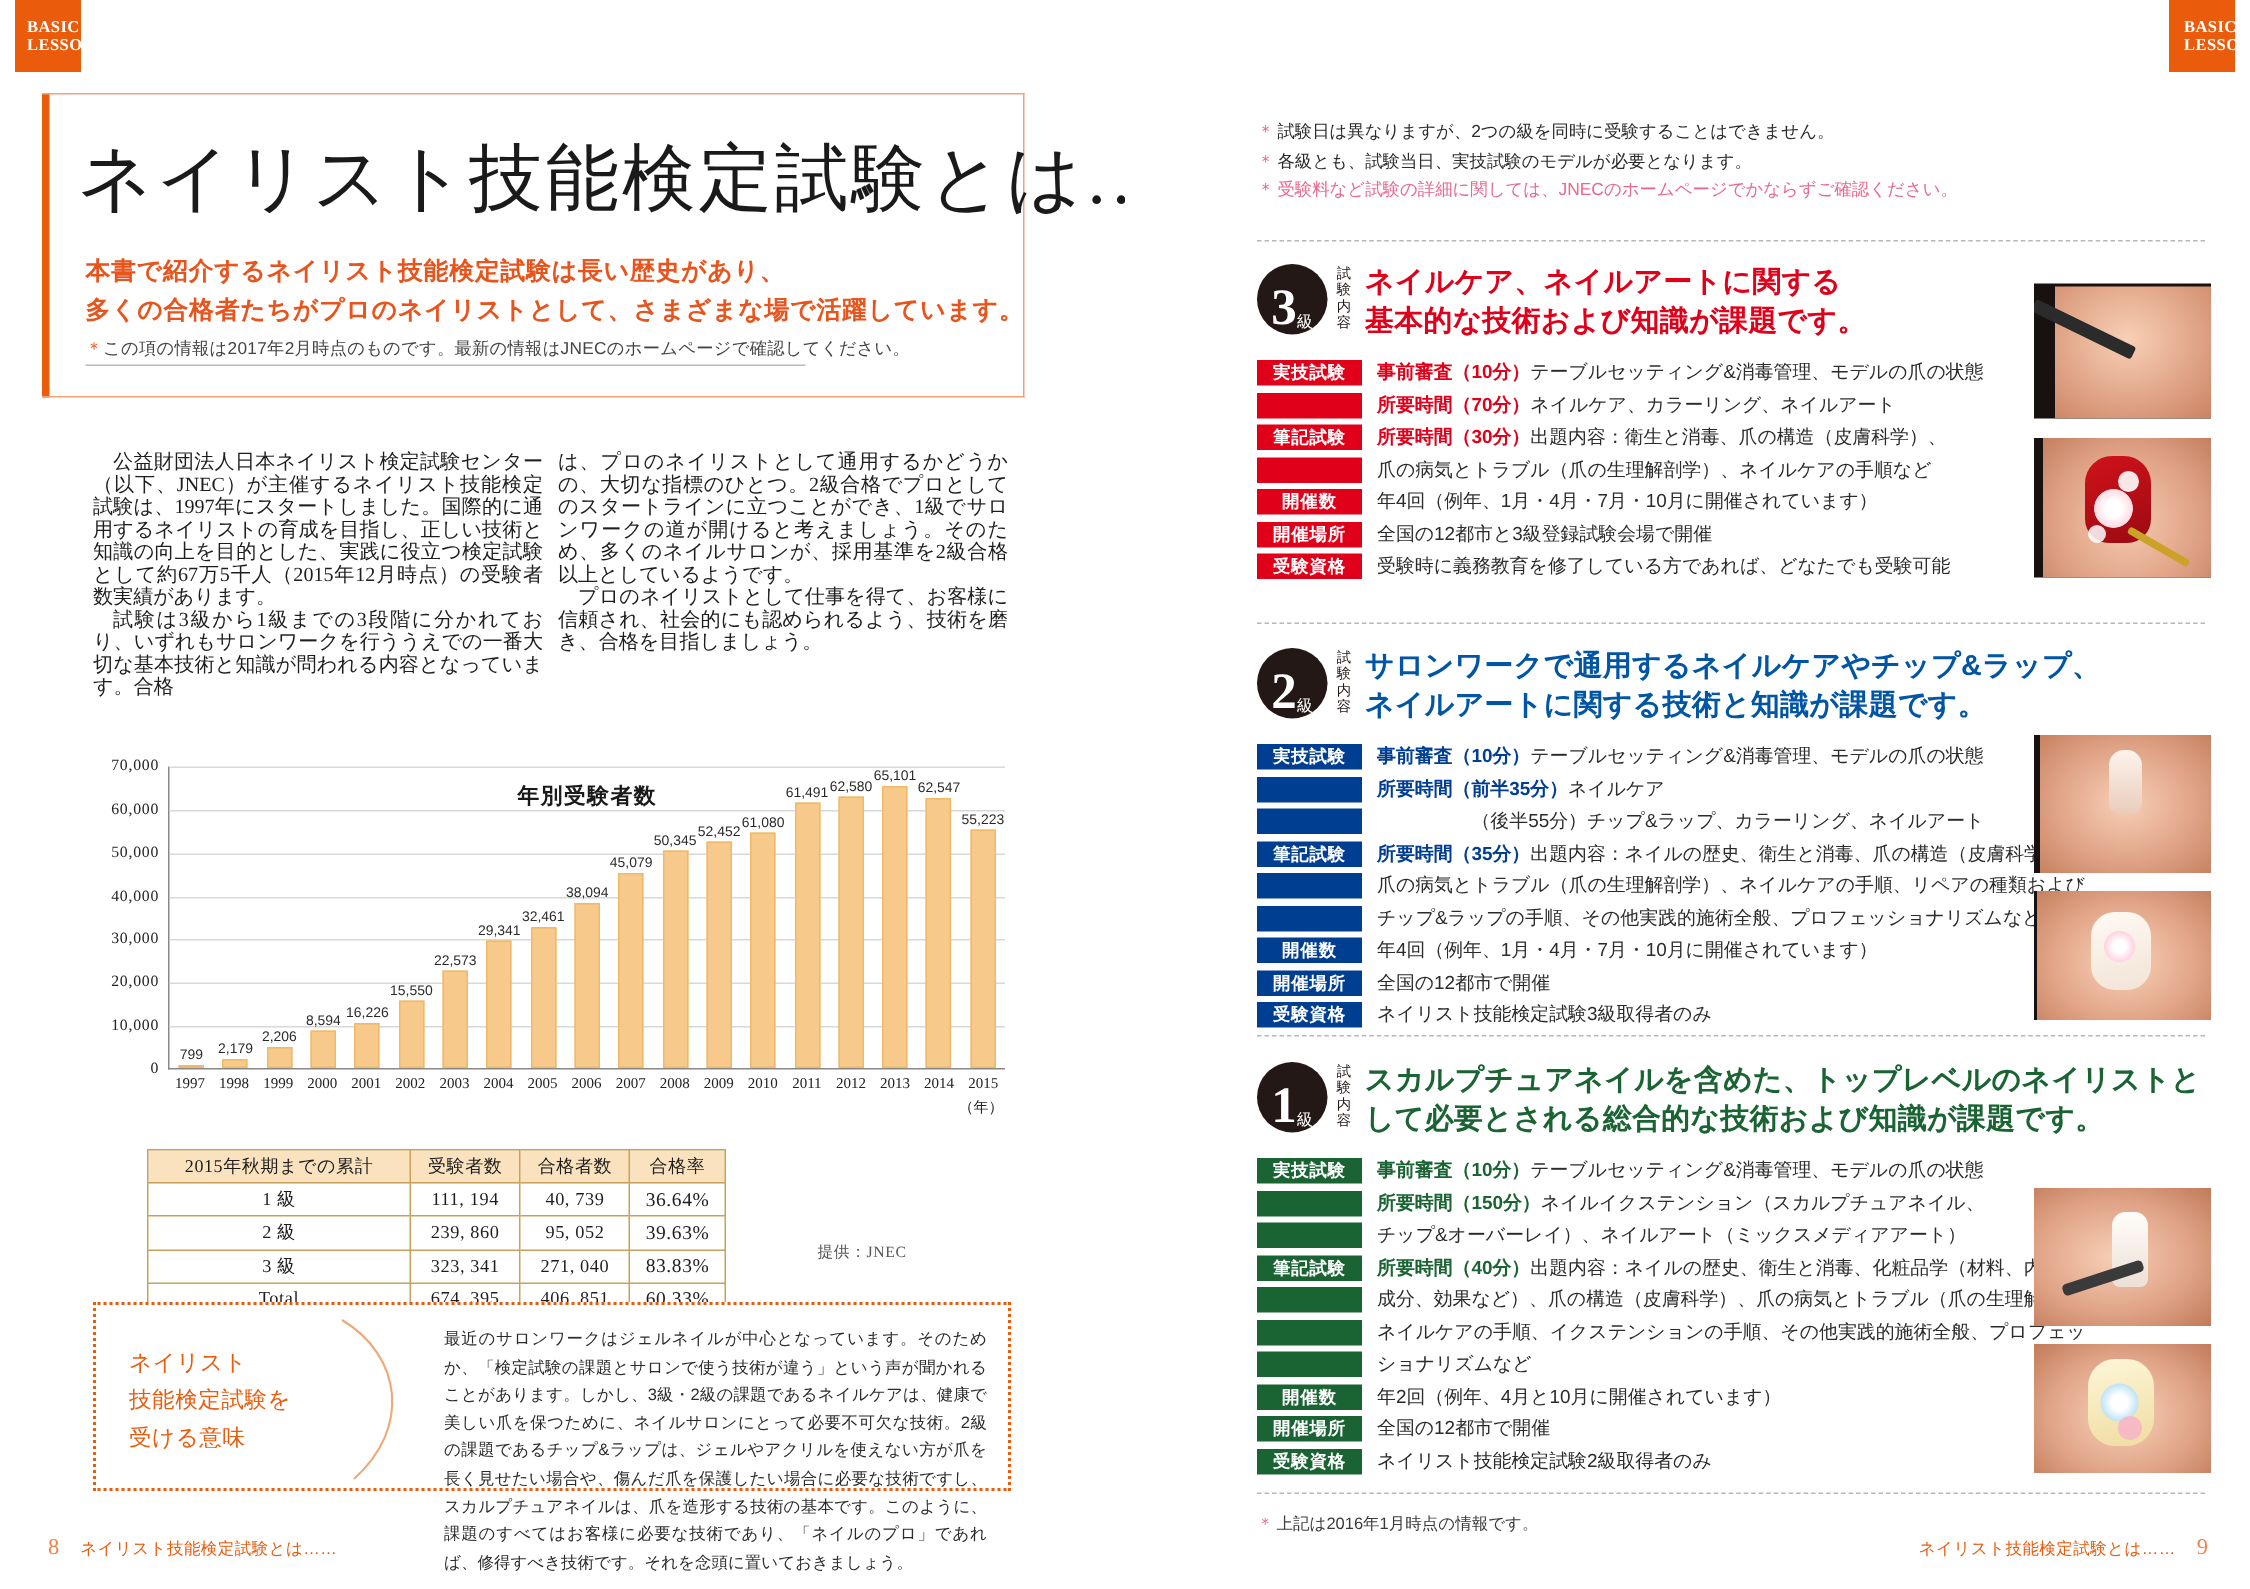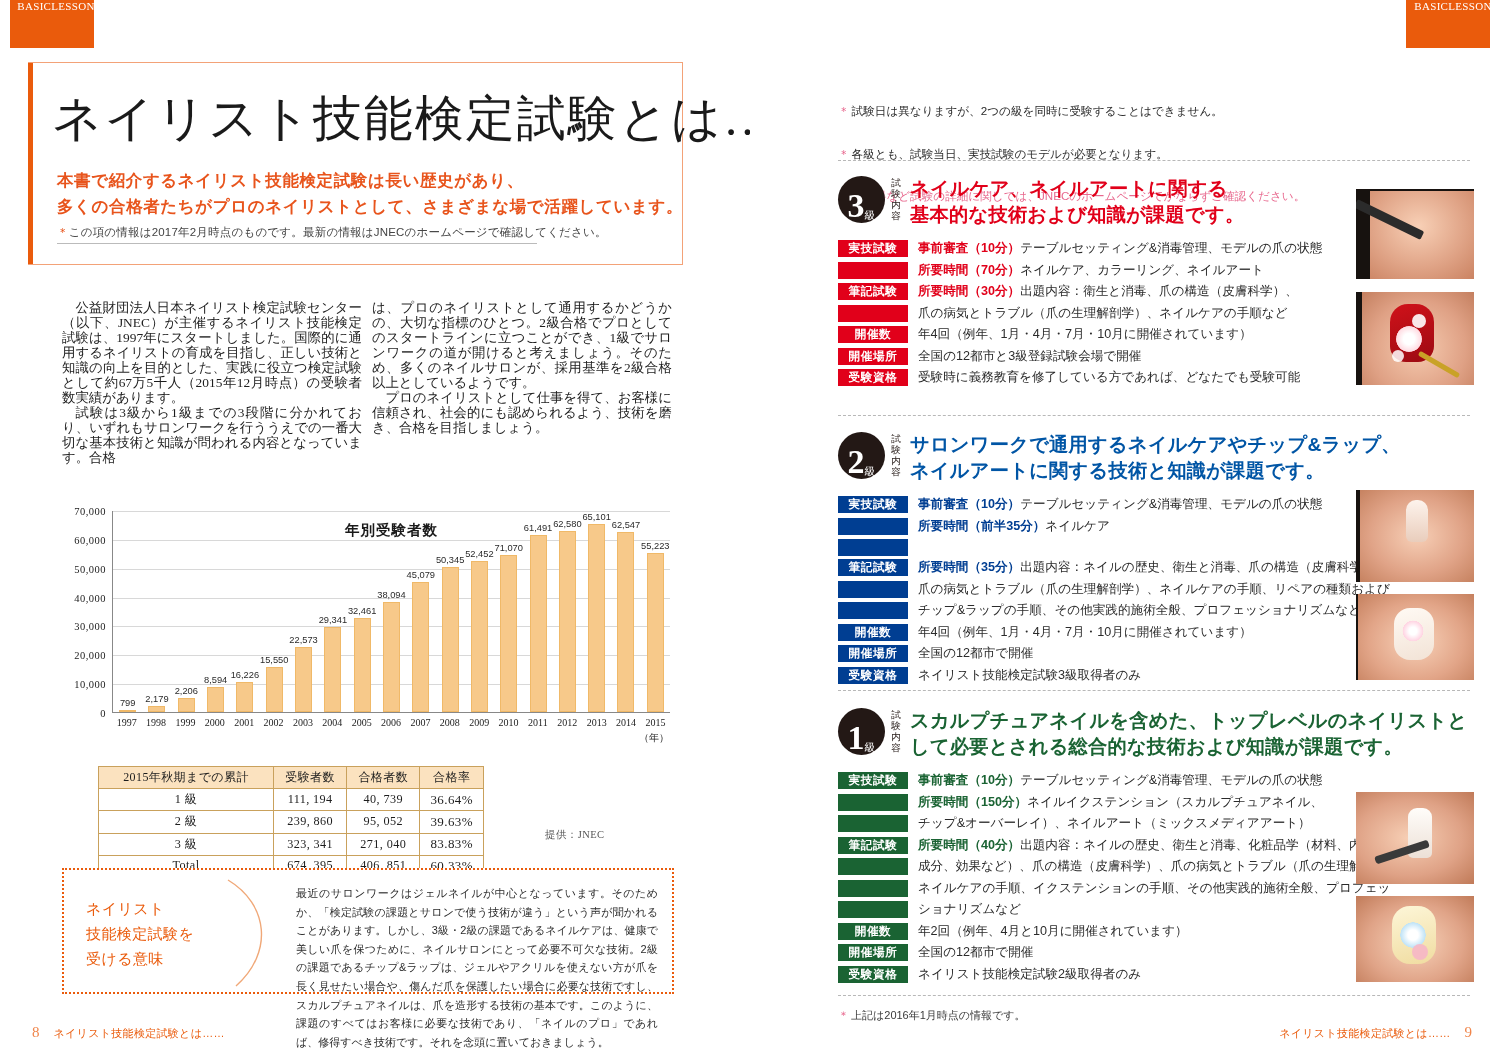--- a/index.html
+++ b/index.html
@@ -9,25 +9,25 @@
     font-family: "Liberation Sans", "DejaVu Sans", sans-serif;
     position: relative; overflow: hidden;
   }
   .spread { position: absolute; inset: 0; display: flex; }
   .page { position: relative; height: 1059px; background: #fff; }
   .page-left { width: 750px; }
   .page-right { width: 750px; }
 
   
   .basic-tab {
-    position: absolute; top: 0; width: 84px; height: 48px;
+    position: absolute; top: 0; width: 44px; height: 48px;
     background: #ea5b0c; color: #fff;
     font-family: "Liberation Serif", "DejaVu Serif", serif;
-    font-weight: normal; font-size: 11px; line-height: 12px;
-    display: flex; flex-direction: row; justify-content: center;
+    font-weight: bold; font-size: 11px; line-height: 12px;
+    display: flex; flex-direction: column; justify-content: center;
     letter-spacing: .3px;
   }
   .basic-tab.left { left: 10px; padding-left: 8px; }
   .basic-tab.right { right: 10px; padding-left: 10px; }
 
   
   .title-box {
     position: absolute; left: 28px; top: 62px; width: 655px; height: 203px;
     border: 1.6px solid #f3a278; border-left: none;
   }
@@ -143,21 +143,21 @@
   }
   .footer-right {
     position: absolute; right: 28px; bottom: 18px;
     display: flex; align-items: baseline; gap: 14px;
   }
   .pg-num { font-family: "Liberation Serif", "DejaVu Serif", serif; font-size: 15px; color: #f0854a; }
   .pg-text { font-size: 11px; color: #ea5b0c; letter-spacing: .3px; }
 
   
   .top-notes { position: absolute; left: 838px; top: 78px; width: 480px; }
-  .note-line { font-size: 11.6px; line-height: 19.5px; color: #2b2b2b; white-space: nowrap; margin-top: 23px; }
+  .note-line { font-size: 11.6px; line-height: 19.5px; color: #2b2b2b; white-space: nowrap; }
   .note-line.pink { color: #e8688e; }
   .note-line .ast { color: #e8688e; margin-right: 2px; }
 
   .hr-dash {
     position: absolute; left: 838px; width: 632px;
     border-top: 1px dashed #b8b8b8;
   }
 
   .lvl { position: absolute; left: 838px; width: 632px; }
   .lvl-head { position: relative; height: 62px; }
@@ -308,21 +308,21 @@
             <div class="bar-slot">
               <div class="bar" style="height: 145.281px; background: rgb(247, 201, 138);"></div>
               <div class="bar-val" style="bottom: 147.281px;">50,345</div>
             </div>
             <div class="bar-slot">
               <div class="bar" style="height: 151.361px; background: rgb(247, 201, 138);"></div>
               <div class="bar-val" style="bottom: 153.361px;">52,452</div>
             </div>
             <div class="bar-slot">
               <div class="bar" style="height: 157.156px; background: rgb(247, 201, 138);"></div>
-              <div class="bar-val" style="bottom: 159.156px;">71,070</div>
+              <div class="bar-val" style="bottom: 159.156px;">61,080</div>
             </div>
             <div class="bar-slot">
               <div class="bar" style="height: 177.445px; background: rgb(247, 201, 138);"></div>
               <div class="bar-val" style="bottom: 179.445px;">61,491</div>
             </div>
             <div class="bar-slot">
               <div class="bar" style="height: 180.588px; background: rgb(247, 201, 138);"></div>
               <div class="bar-val" style="bottom: 182.588px;">62,580</div>
             </div>
             <div class="bar-slot">
@@ -506,20 +506,21 @@
         <div class="row">
           <div class="tag">実技試験</div>
           <div class="row-body"><span class="hl">事前審査（10分）</span><span>テーブルセッティング&amp;消毒管理、モデルの爪の状態</span></div>
         </div>
         <div class="row">
           <div class="tag blank"></div>
           <div class="row-body"><span class="hl">所要時間（前半35分）</span><span>ネイルケア</span></div>
         </div>
         <div class="row">
           <div class="tag blank"></div>
+          <div class="row-body"><span>　　　　　（後半55分）チップ&amp;ラップ、カラーリング、ネイルアート</span></div>
         </div>
         <div class="row">
           <div class="tag">筆記試験</div>
           <div class="row-body"><span class="hl">所要時間（35分）</span><span>出題内容：ネイルの歴史、衛生と消毒、爪の構造（皮膚科学）、</span></div>
         </div>
         <div class="row">
           <div class="tag blank"></div>
           <div class="row-body"><span>爪の病気とトラブル（爪の生理解剖学）、ネイルケアの手順、リペアの種類および</span></div>
         </div>
         <div class="row">

